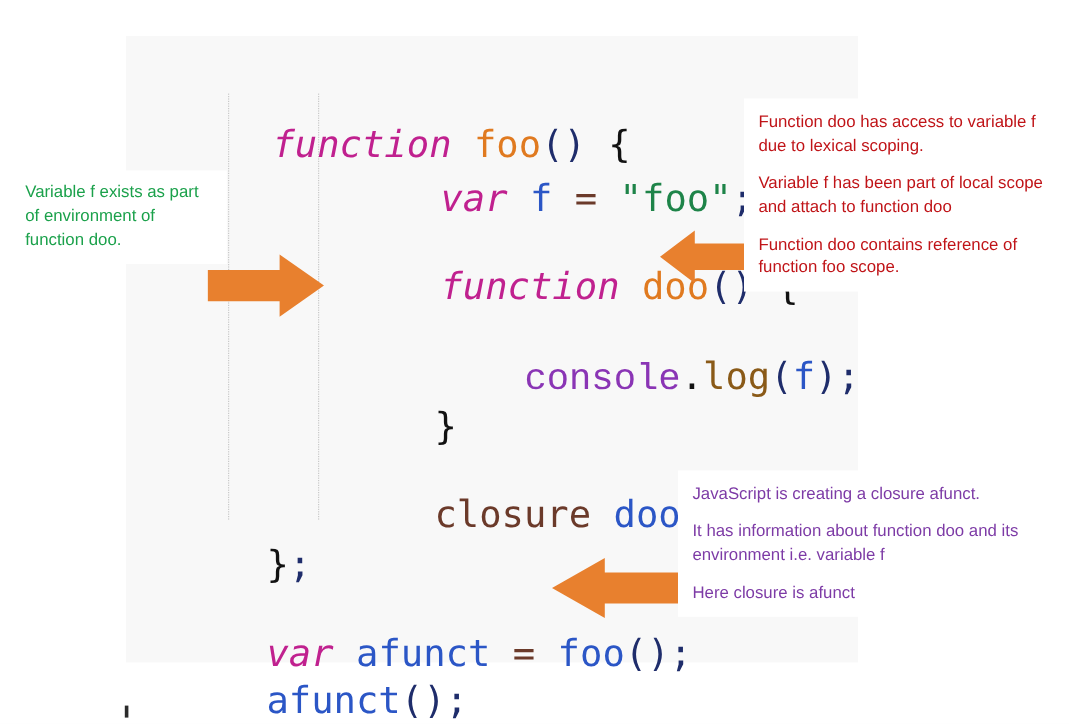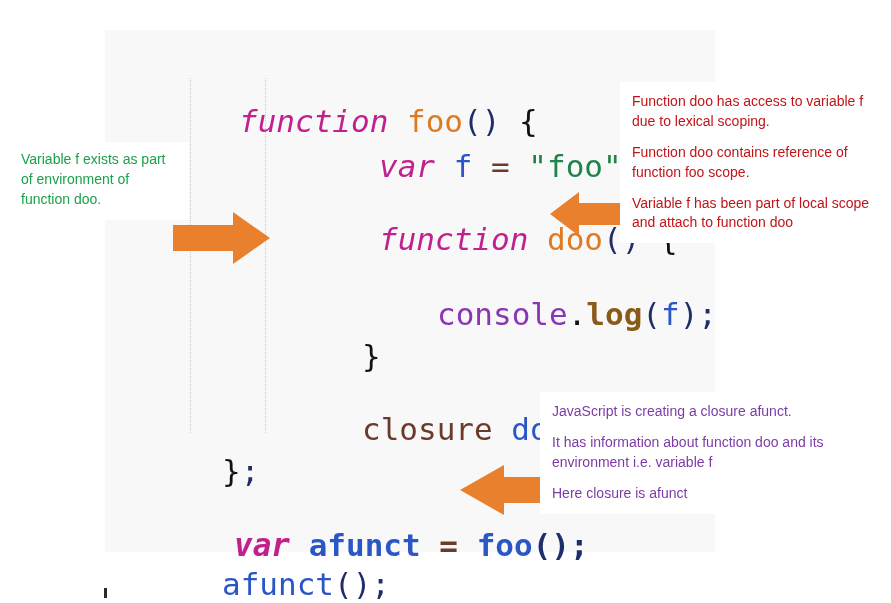--- a/index.html
+++ b/index.html
@@ -39,42 +39,42 @@
   #guide-2 { left: 160px; }
 
   .code-line {
     position: absolute;
     white-space: pre;
     font-family: "DejaVu Sans Mono", "Liberation Mono", monospace;
     font-size: 31px;
     line-height: 34px;
     letter-spacing: 0px;
   }
-  .kw      { font-style: italic; color: #c0218f; margin-left: 12px; }
+  .kw      { font-style: italic; color: #c0218f; }
   .fname   { color: #e07a20; }
   .paren   { color: #1f2d6b; }
   .brace   { color: #121212; }
   .ident   { color: #2b56c6; }
   .op      { color: #6b3a2a; }
   .str     { color: #1e8449; }
-  .obj     { color: #8a35b5; }
+  .obj     { color: #8a35b5; font-family: Liberation Mono, monospace; }
   .dot     { color: #121212; }
-  .meth    { color: #8a5a18; font-weight: bold; }
+  .meth    { color: #8a5a18; }
   .ret     { color: #6b3a2a; }
   .semi    { color: #1f2d6b; }
 
   
   #line-1 { left: 10px;  top: 40px; }
   #line-2 { left: 150px; top: 85px; }
   #line-3 { left: 150px; top: 158px; }
   #line-4 { left: 220px; top: 233px; }
   #line-5 { left: 145px; top: 275px; }
   #line-6 { left: 145px; top: 348px; }
   #line-7 { left: 5px;   top: 390px; }
-  #line-8 { left: 5px;   top: 464px; font-weight: bold; }
+  #line-8 { left: 5px;   top: 464px; }
   #line-9 { left: 5px;   top: 503px; }
 
   
   .arrow { position: absolute; }
   .arrow svg { display: block; }
 
   #arrow-right-1 { left: 173px; top: 210px; }
   #arrow-left-1  { left: 549px; top: 191px; }
   #arrow-left-2  { left: 459px; top: 463px; }
 
@@ -103,21 +103,21 @@
 
   #note-right-top {
     left: 620px;
     top: 82px;
     width: 271px;
     padding: 10px 8px 10px 12px;
   }
   #note-right-top p { color: #c01418; }
 
   #note-right-bottom {
-    left: 540px;
+    left: 565px;
     top: 392px;
     width: 326px;
     padding: 10px 8px 10px 12px;
   }
   #note-right-bottom p { color: #7d3ba6; }
 
   
   #stray-dot {
     position: absolute;
     left: 104px;
@@ -190,22 +190,22 @@
       <polygon points="113,14 45,14 45,2 1,27 45,52 45,40 113,40" fill="#e8802e"></polygon>
     </svg>
   </div>
 
   <div class="note" id="note-left">
     <p>Variable f exists as part of environment of function doo.</p>
   </div>
 
   <div class="note" id="note-right-top">
     <p>Function doo has access to variable f due to lexical scoping.</p>
+    <p>Variable f has been part of local scope and attach to function doo</p>
     <p>Function doo contains reference of function foo scope.</p>
-    <p>Variable f has been part of local scope and attach to function doo</p>
   </div>
 
   <div class="note" id="note-right-bottom">
     <p>JavaScript is creating a closure afunct.</p>
     <p>It has information about function doo and its environment i.e. variable f</p>
     <p>Here closure is afunct</p>
   </div>
 
   <div id="stray-dot"></div>
 

